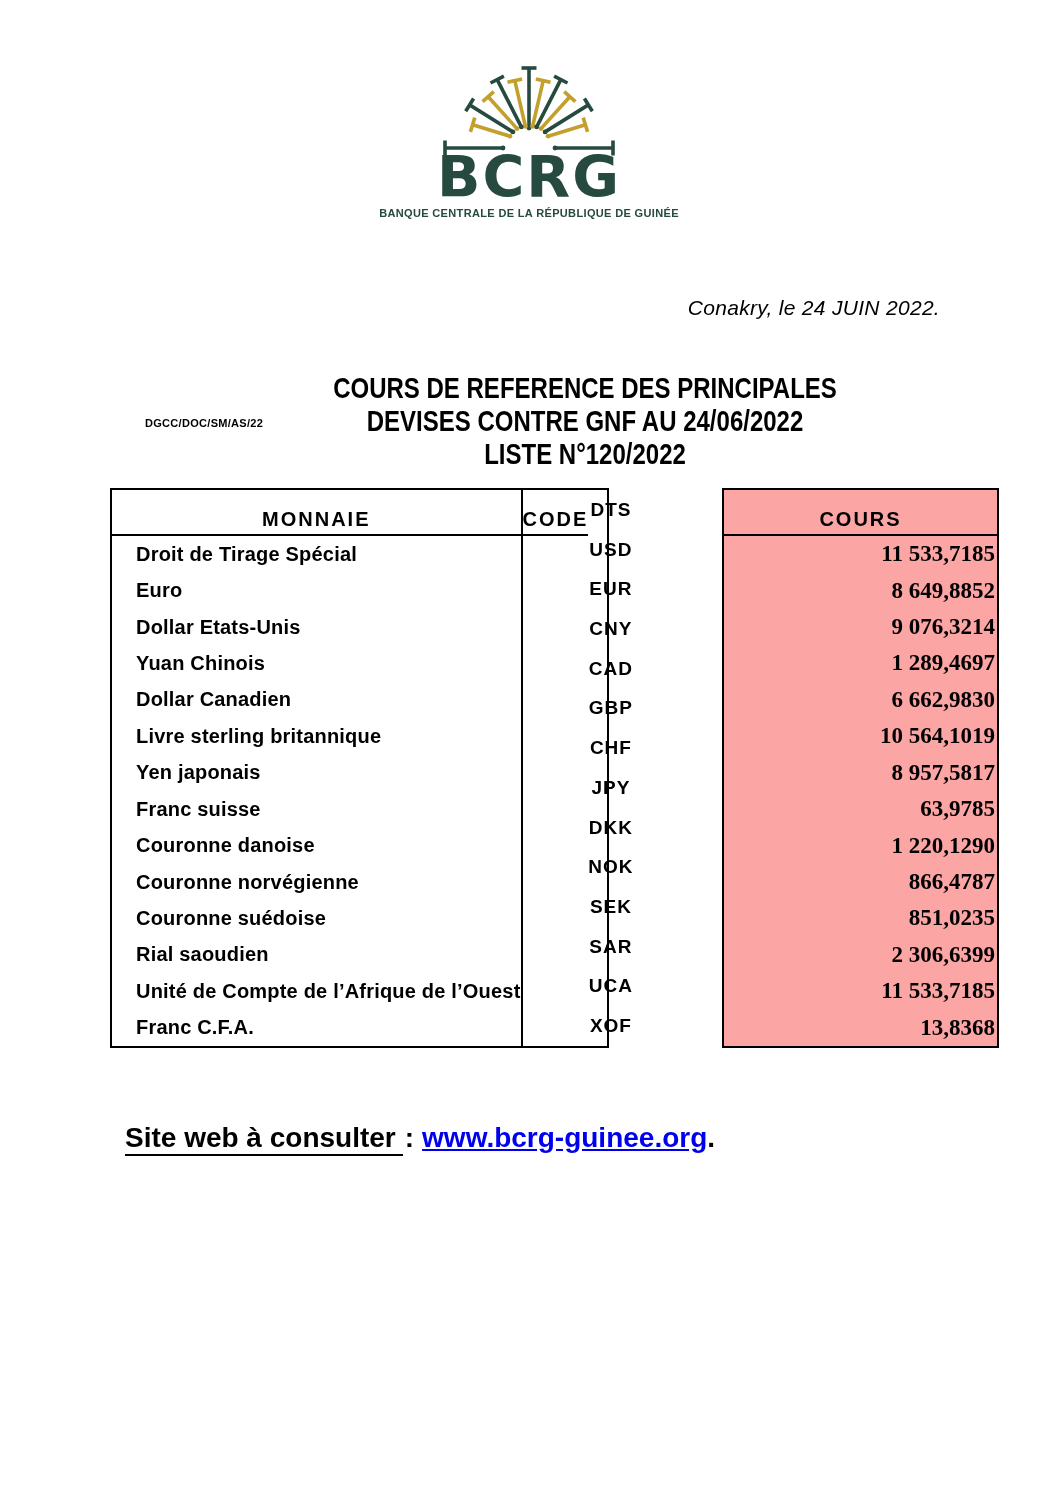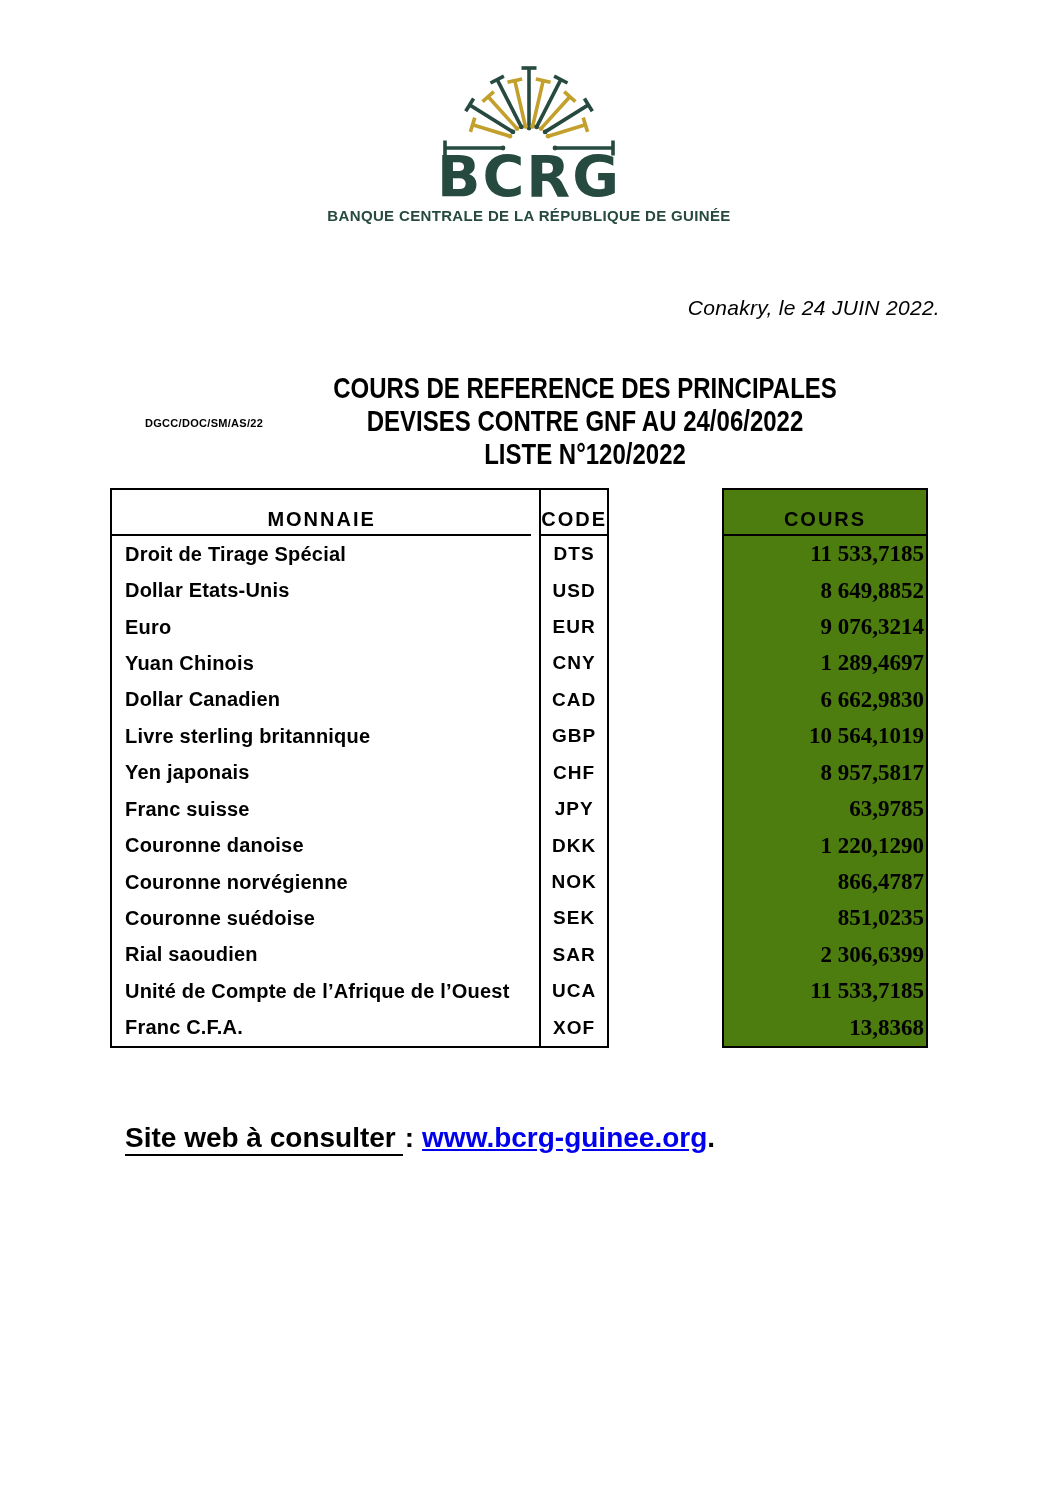--- a/index.html
+++ b/index.html
@@ -19,21 +19,21 @@
   
   .logo{position:absolute;left:0;top:60px;width:1058px;
         display:flex;flex-direction:column;align-items:center;}
   .logo-fan svg{display:block;}
   .logo-acronym{
     font-family:"DejaVu Sans",sans-serif;font-weight:bold;
     font-size:57px;line-height:0.9;letter-spacing:2px;
     color:var(--green);margin-top:-4px;
   }
   .logo-tagline{
-    font-size:15px;font-weight:bold;letter-spacing:0.35px;
+    font-size:11px;font-weight:bold;letter-spacing:0.35px;
     color:var(--green);margin-top:4px;white-space:nowrap;
   }
 
   
   .date-line{
     position:absolute;top:296px;right:118px;
     font-style:italic;font-size:21px;letter-spacing:0.3px;
   }
   .doc-reference{
     position:absolute;left:145px;top:417px;
@@ -46,34 +46,34 @@
     text-align:center;font-weight:bold;font-size:30px;line-height:33px;
   }
   .title-line{display:block;transform:scaleX(0.8);transform-origin:50% 50%;white-space:nowrap;}
 
   
   .tbl-left{
     position:absolute;left:110px;top:488px;width:499px;height:560px;
     border:2px solid #000;display:flex;flex-direction:row;background:#fff;
   }
   .tbl-right{
-    position:absolute;left:722px;top:488px;width:206px;height:560px;
-    border:2px solid #000;display:flex;flex-direction:column;background:#4d7c0f;
+    position:absolute;left:722px;top:488px;width:277px;height:560px;
+    border:2px solid #000;display:flex;flex-direction:column;background:#fca5a5;
   }
   .col-currency{width:502px;display:flex;flex-direction:column;}
-  .col-code{flex:1;border-left:2px solid #000;display:flex;flex-direction:column;margin-left:8px;}
+  .col-code{flex:1;border-left:2px solid #000;display:flex;flex-direction:row;}
   .thead{
     height:46px;flex:none;border-bottom:2px solid #000;
     display:flex;align-items:flex-end;justify-content:center;
     font-size:20px;font-weight:bold;letter-spacing:2px;padding-bottom:3px;
   }
   .tbody{flex:1;display:flex;flex-direction:column;}
   .row{flex:1;display:flex;align-items:center;}
   .cell-currency{
-    width:100%;padding-left:13px;font-size:20px;font-weight:bold;
+    width:100%;padding-left:24px;font-size:20px;font-weight:bold;
     white-space:nowrap;letter-spacing:0.2px;
   }
   .cell-code{
     width:100%;text-align:center;font-size:19px;font-weight:bold;letter-spacing:1px;
   }
   .row-rate{flex:1;display:flex;align-items:center;justify-content:flex-end;}
   .cell-rate{
     padding-right:2px;font-family:"Liberation Serif",serif;
     font-size:23px;font-weight:bold;white-space:nowrap;
   }
@@ -150,25 +150,25 @@
 
   <div class="tbl-left">
     <div class="col-currency">
       <div class="thead">MONNAIE</div>
       <div class="tbody" id="body-currency">
   <div class="row">
     <div class="cell-currency">Droit de Tirage Spécial</div>
   </div>
 
   <div class="row">
+    <div class="cell-currency">Euro</div>
+  </div>
+
+  <div class="row">
     <div class="cell-currency">Dollar Etats-Unis</div>
-  </div>
-
-  <div class="row">
-    <div class="cell-currency">Euro</div>
   </div>
 
   <div class="row">
     <div class="cell-currency">Yuan Chinois</div>
   </div>
 
   <div class="row">
     <div class="cell-currency">Dollar Canadien</div>
   </div>
 

